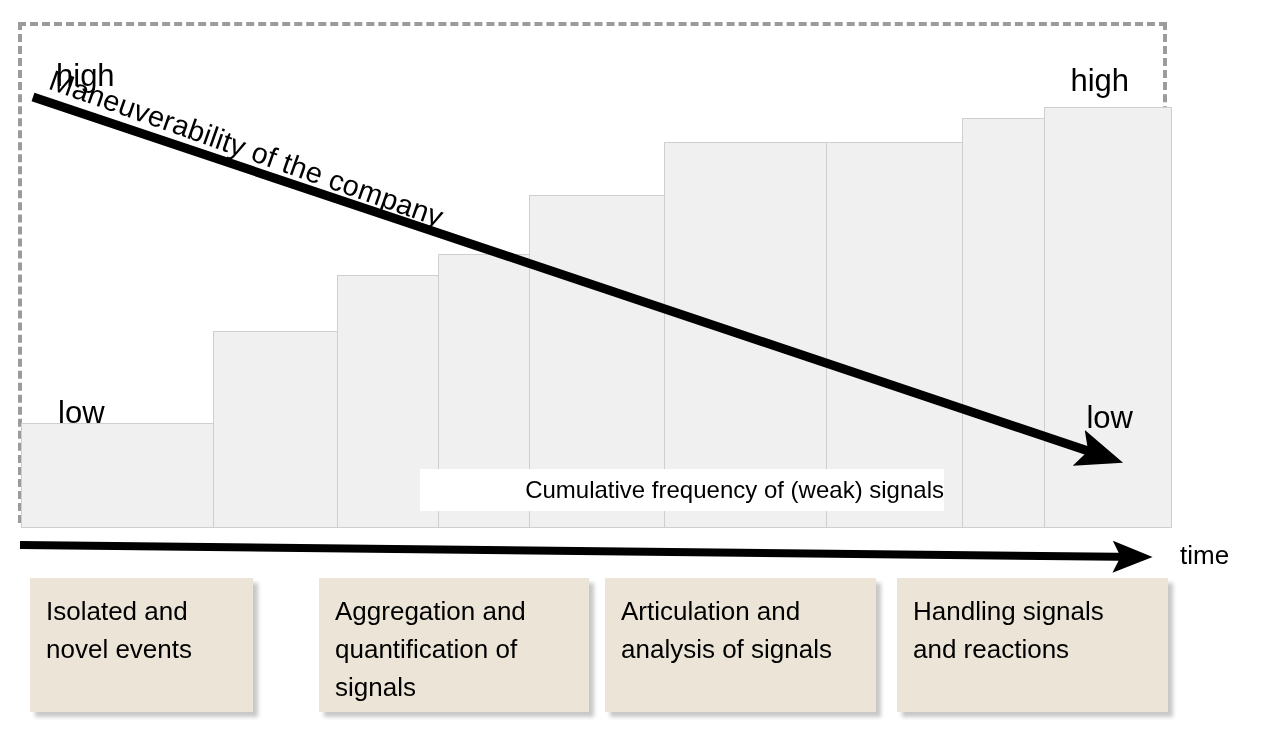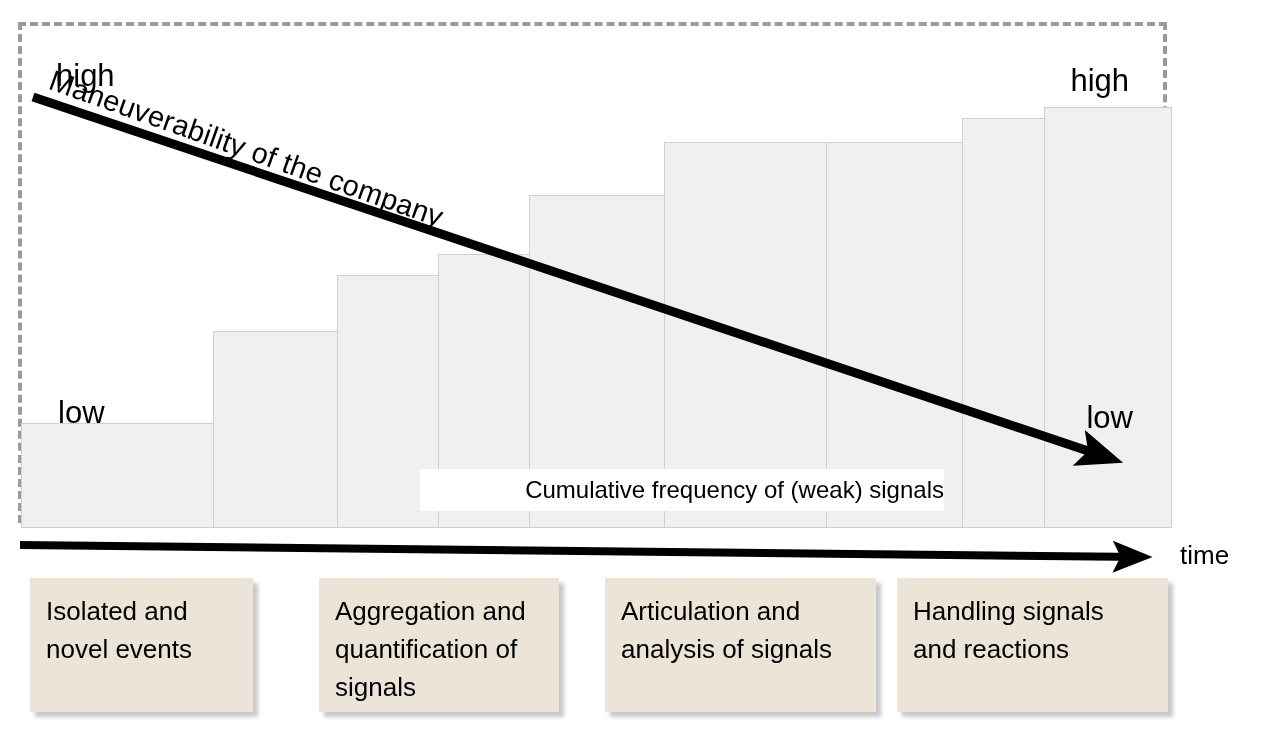--- a/index.html
+++ b/index.html
@@ -91,21 +91,21 @@
     top:0;height:134px;
     background:#ece4d6;
     box-shadow:5px 5px 4px rgba(0,0,0,0.22);
     box-sizing:border-box;
     padding:14px 16px 0 16px;
     font-size:26px;
     line-height:38px;
     color:#000;
   }
   #card-0{left:18px;width:223px;margin-left:12px;}
-  #card-1{left:319px;width:240px;}
+  #card-1{left:319px;width:270px;}
   #card-2{left:605px;width:271px;}
   #card-3{left:897px;width:271px;}
 </style>
 </head>
 <body>
 
 <div id="stage">
 
   <div id="chart-frame">
 

